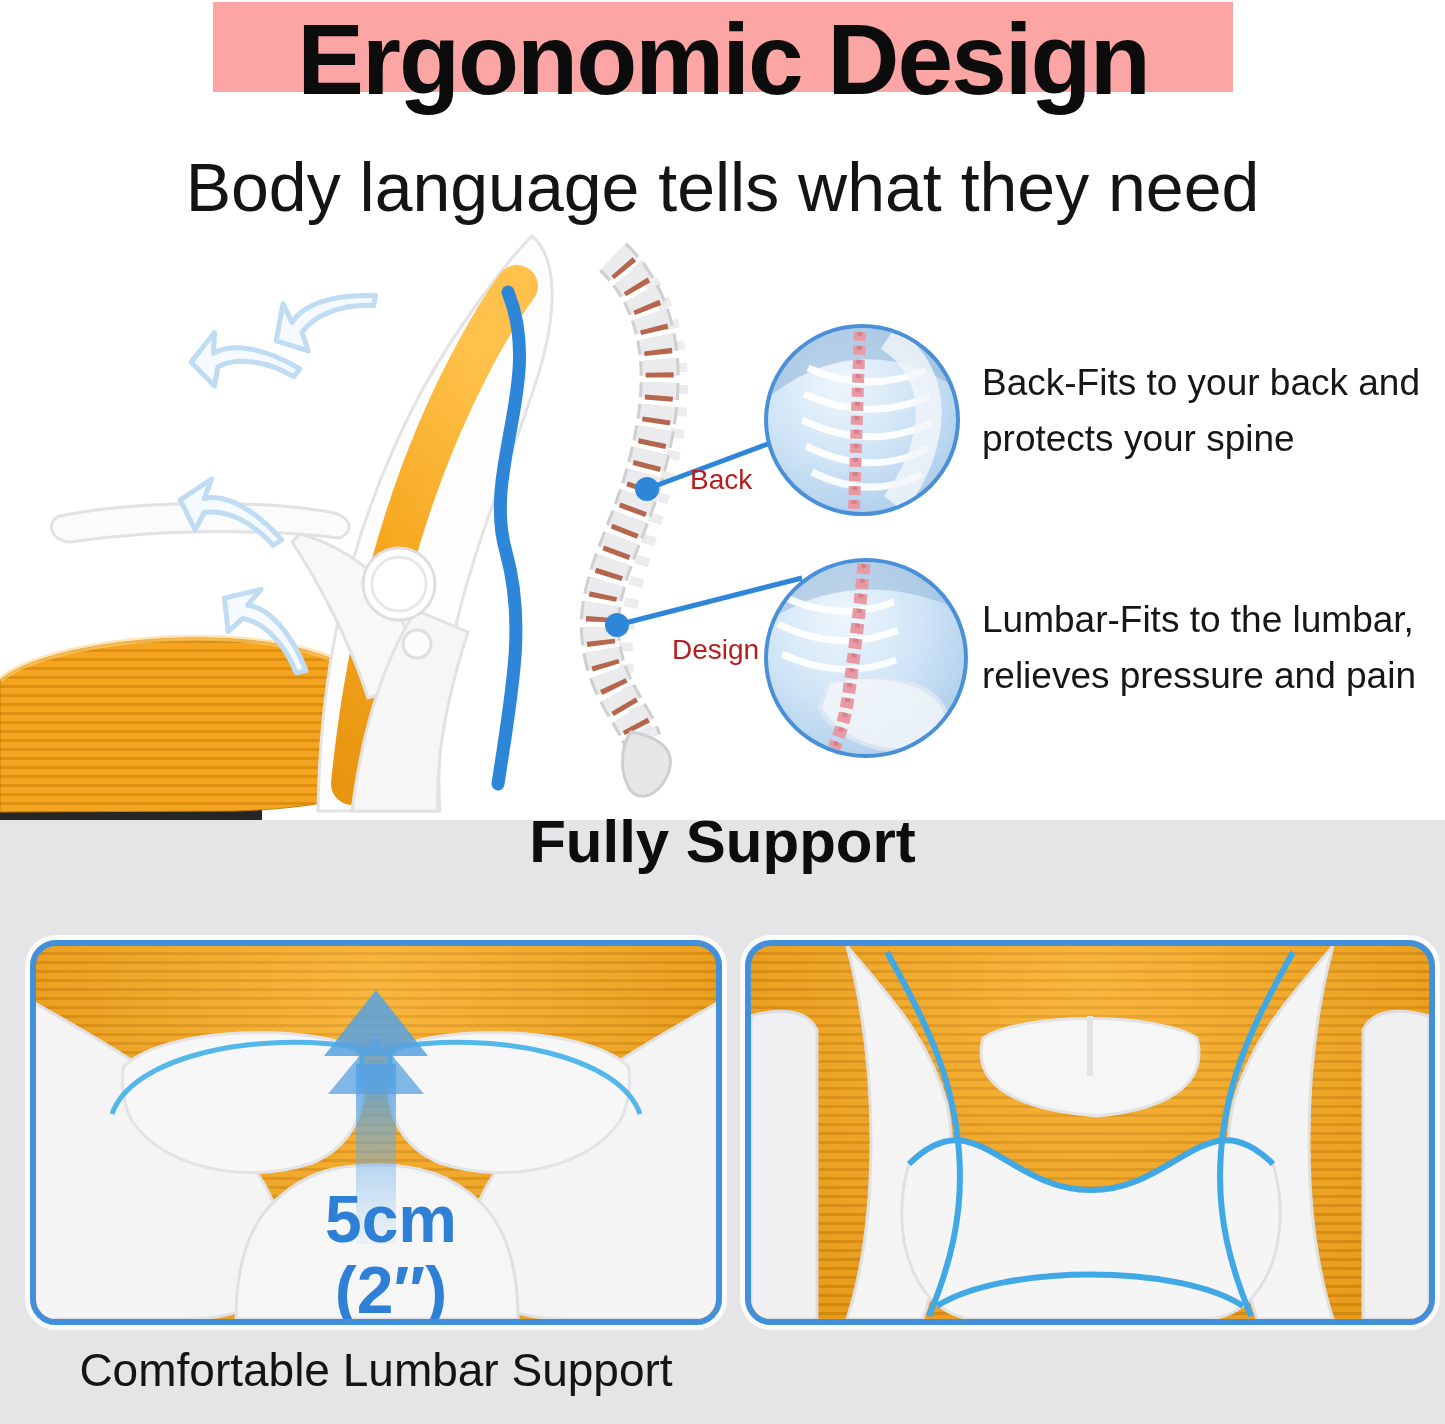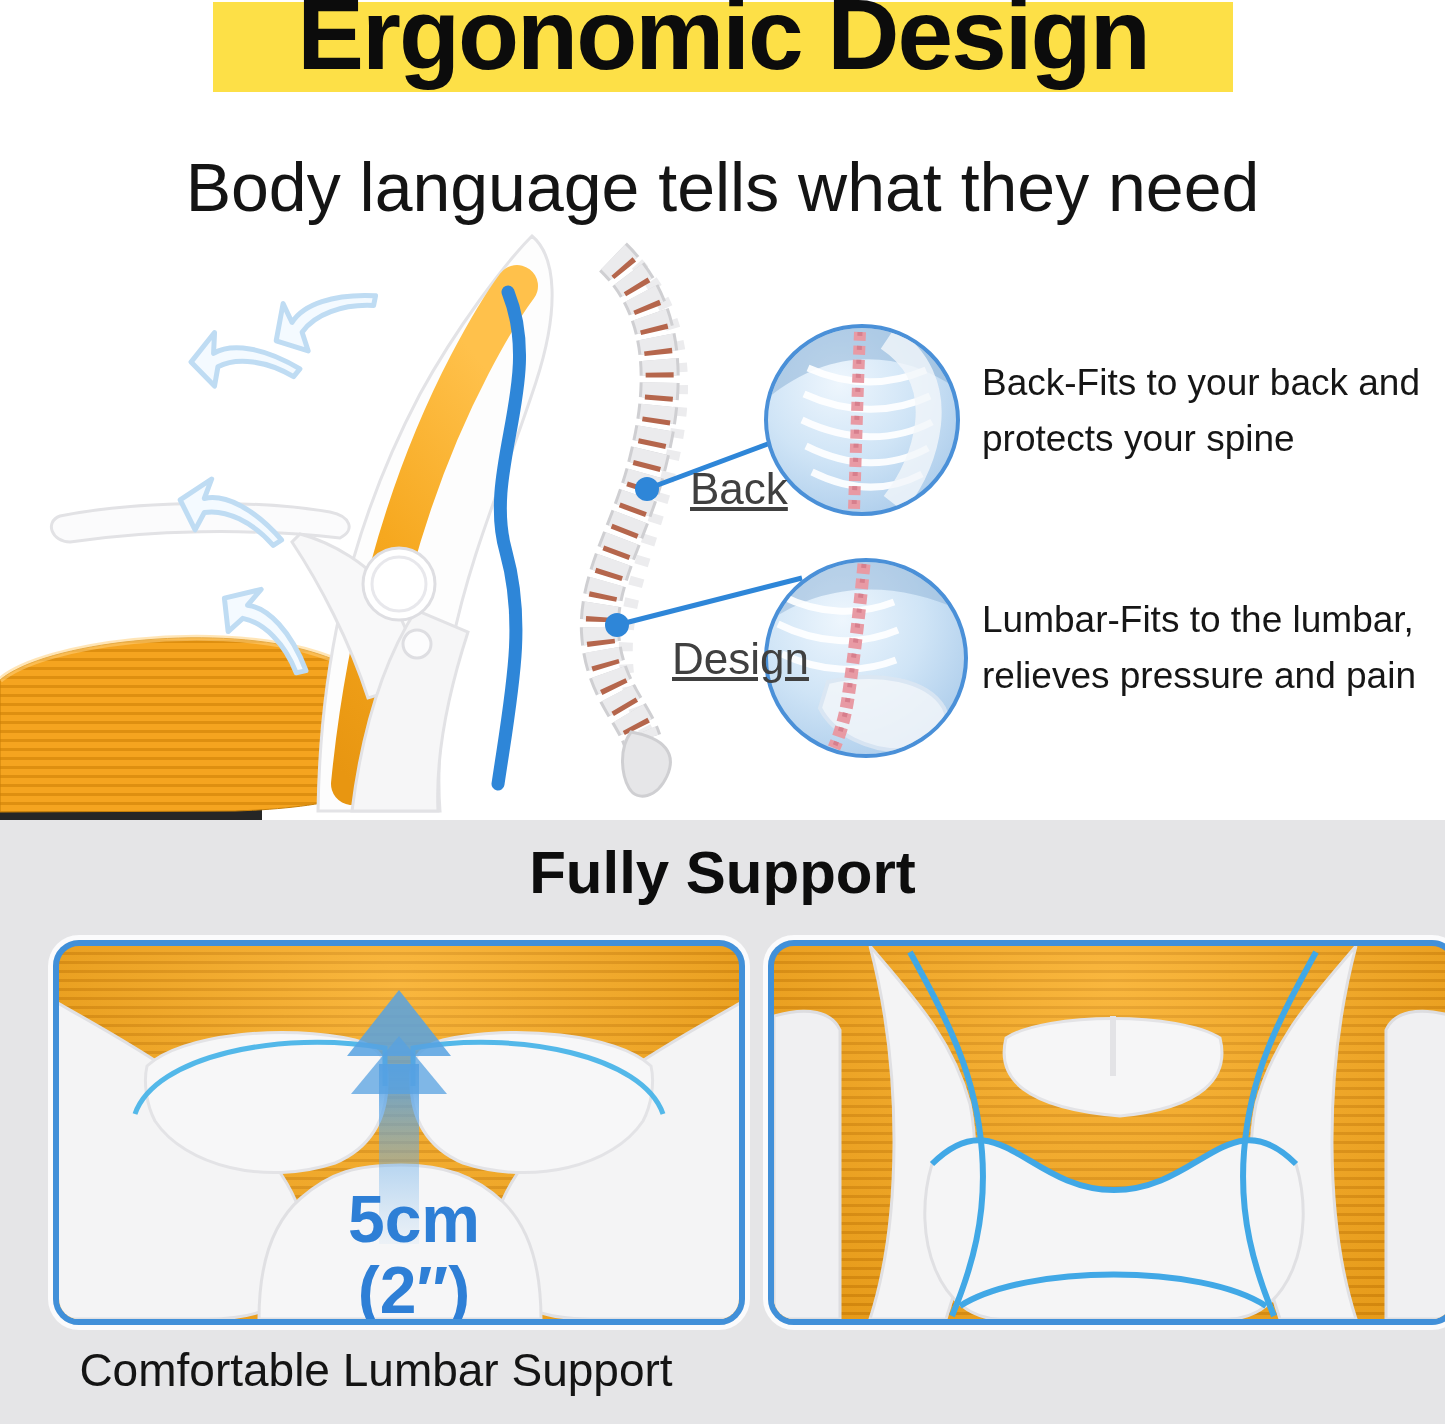--- a/index.html
+++ b/index.html
@@ -3,60 +3,59 @@
 <meta charset="utf-8">
 <style>
   html,body{margin:0;padding:0;background:#fff;}
   .canvas{
     position:relative;width:1445px;height:1424px;overflow:hidden;
     font-family:"Liberation Sans",sans-serif;color:#111;background:#ffffff;
   }
   
   .header-bar{
     position:absolute;left:213px;top:2px;width:1020px;height:90px;
-    background:#fde047;display:flex;align-items:flex-end;justify-content:center;
+    background:#fca5a5;display:flex;align-items:flex-start;justify-content:center;
   }
   .page-title{font-size:100px;font-weight:bold;letter-spacing:-2px;color:#0c0c0c;white-space:nowrap;}
   .subtitle{
     position:absolute;left:0;top:148px;width:1445px;text-align:center;
     font-size:68px;color:#141414;
   }
   
   .chair-illo{position:absolute;left:0;top:212px;width:562px;height:612px;}
   .spine-illo{position:absolute;left:545px;top:232px;width:290px;height:575px;}
   .callout-lines{position:absolute;left:0;top:0;width:1445px;height:830px;pointer-events:none;}
   .closeup{
     position:absolute;border:4px solid #4a90d8;border-radius:50%;overflow:hidden;
     background:radial-gradient(circle at 38% 30%,#eef6fd 0%,#cfe4f6 45%,#9dc2e6 100%);
   }
   .closeup.back{left:764px;top:324px;width:188px;height:184px;}
   .closeup.lumbar{left:764px;top:558px;width:196px;height:192px;}
-  .anat-label{position:absolute;font-size:44px;color:#404040;text-decoration:underline;}
+  .anat-label{position:absolute;font-size:28px;color:#b91c1c;}
   .label-back{left:690px;top:464px;}
   .label-lumbar{left:672px;top:634px;}
   .callout-note{
     position:absolute;width:478px;font-size:37px;line-height:1.5;color:#161616;
   }
   .note-back{left:982px;top:355px;}
   .note-lumbar{left:982px;top:592px;}
   
   .bottom-section{
     position:absolute;left:0;top:820px;width:1445px;height:604px;background:#e5e5e7;
   }
   .support-title{
-    position:absolute;left:0;top:838px;width:1445px;text-align:center;
+    position:absolute;left:0;top:807px;width:1445px;text-align:center;
     font-size:60px;font-weight:bold;color:#0d0d0d;
   }
   .panel{
     position:absolute;border:6px solid #4190d9;border-radius:26px;
     box-shadow:0 0 0 5px #fbfbfc;overflow:hidden;
     background:
       radial-gradient(circle at 50% 10%, rgba(255,210,120,.35), rgba(160,95,0,.18) 90%),
       repeating-linear-gradient(180deg,#f6a81f 0 6px,#dd8f10 6px 9px);
-    margin-left: 23px;
   }
   .panel.left{left:30px;top:940px;width:680px;height:373px;}
   .panel.right{left:745px;top:940px;width:678px;height:373px;}
   .panel svg{position:absolute;left:0;top:0;}
   .lift-measure{
     position:absolute;left:215px;top:238px;width:280px;text-align:center;
     font-size:66px;line-height:1.08;font-weight:bold;color:#2e7fd6;
   }
   .panel-caption{
     position:absolute;top:1340px;height:60px;font-size:46px;color:#141414;

